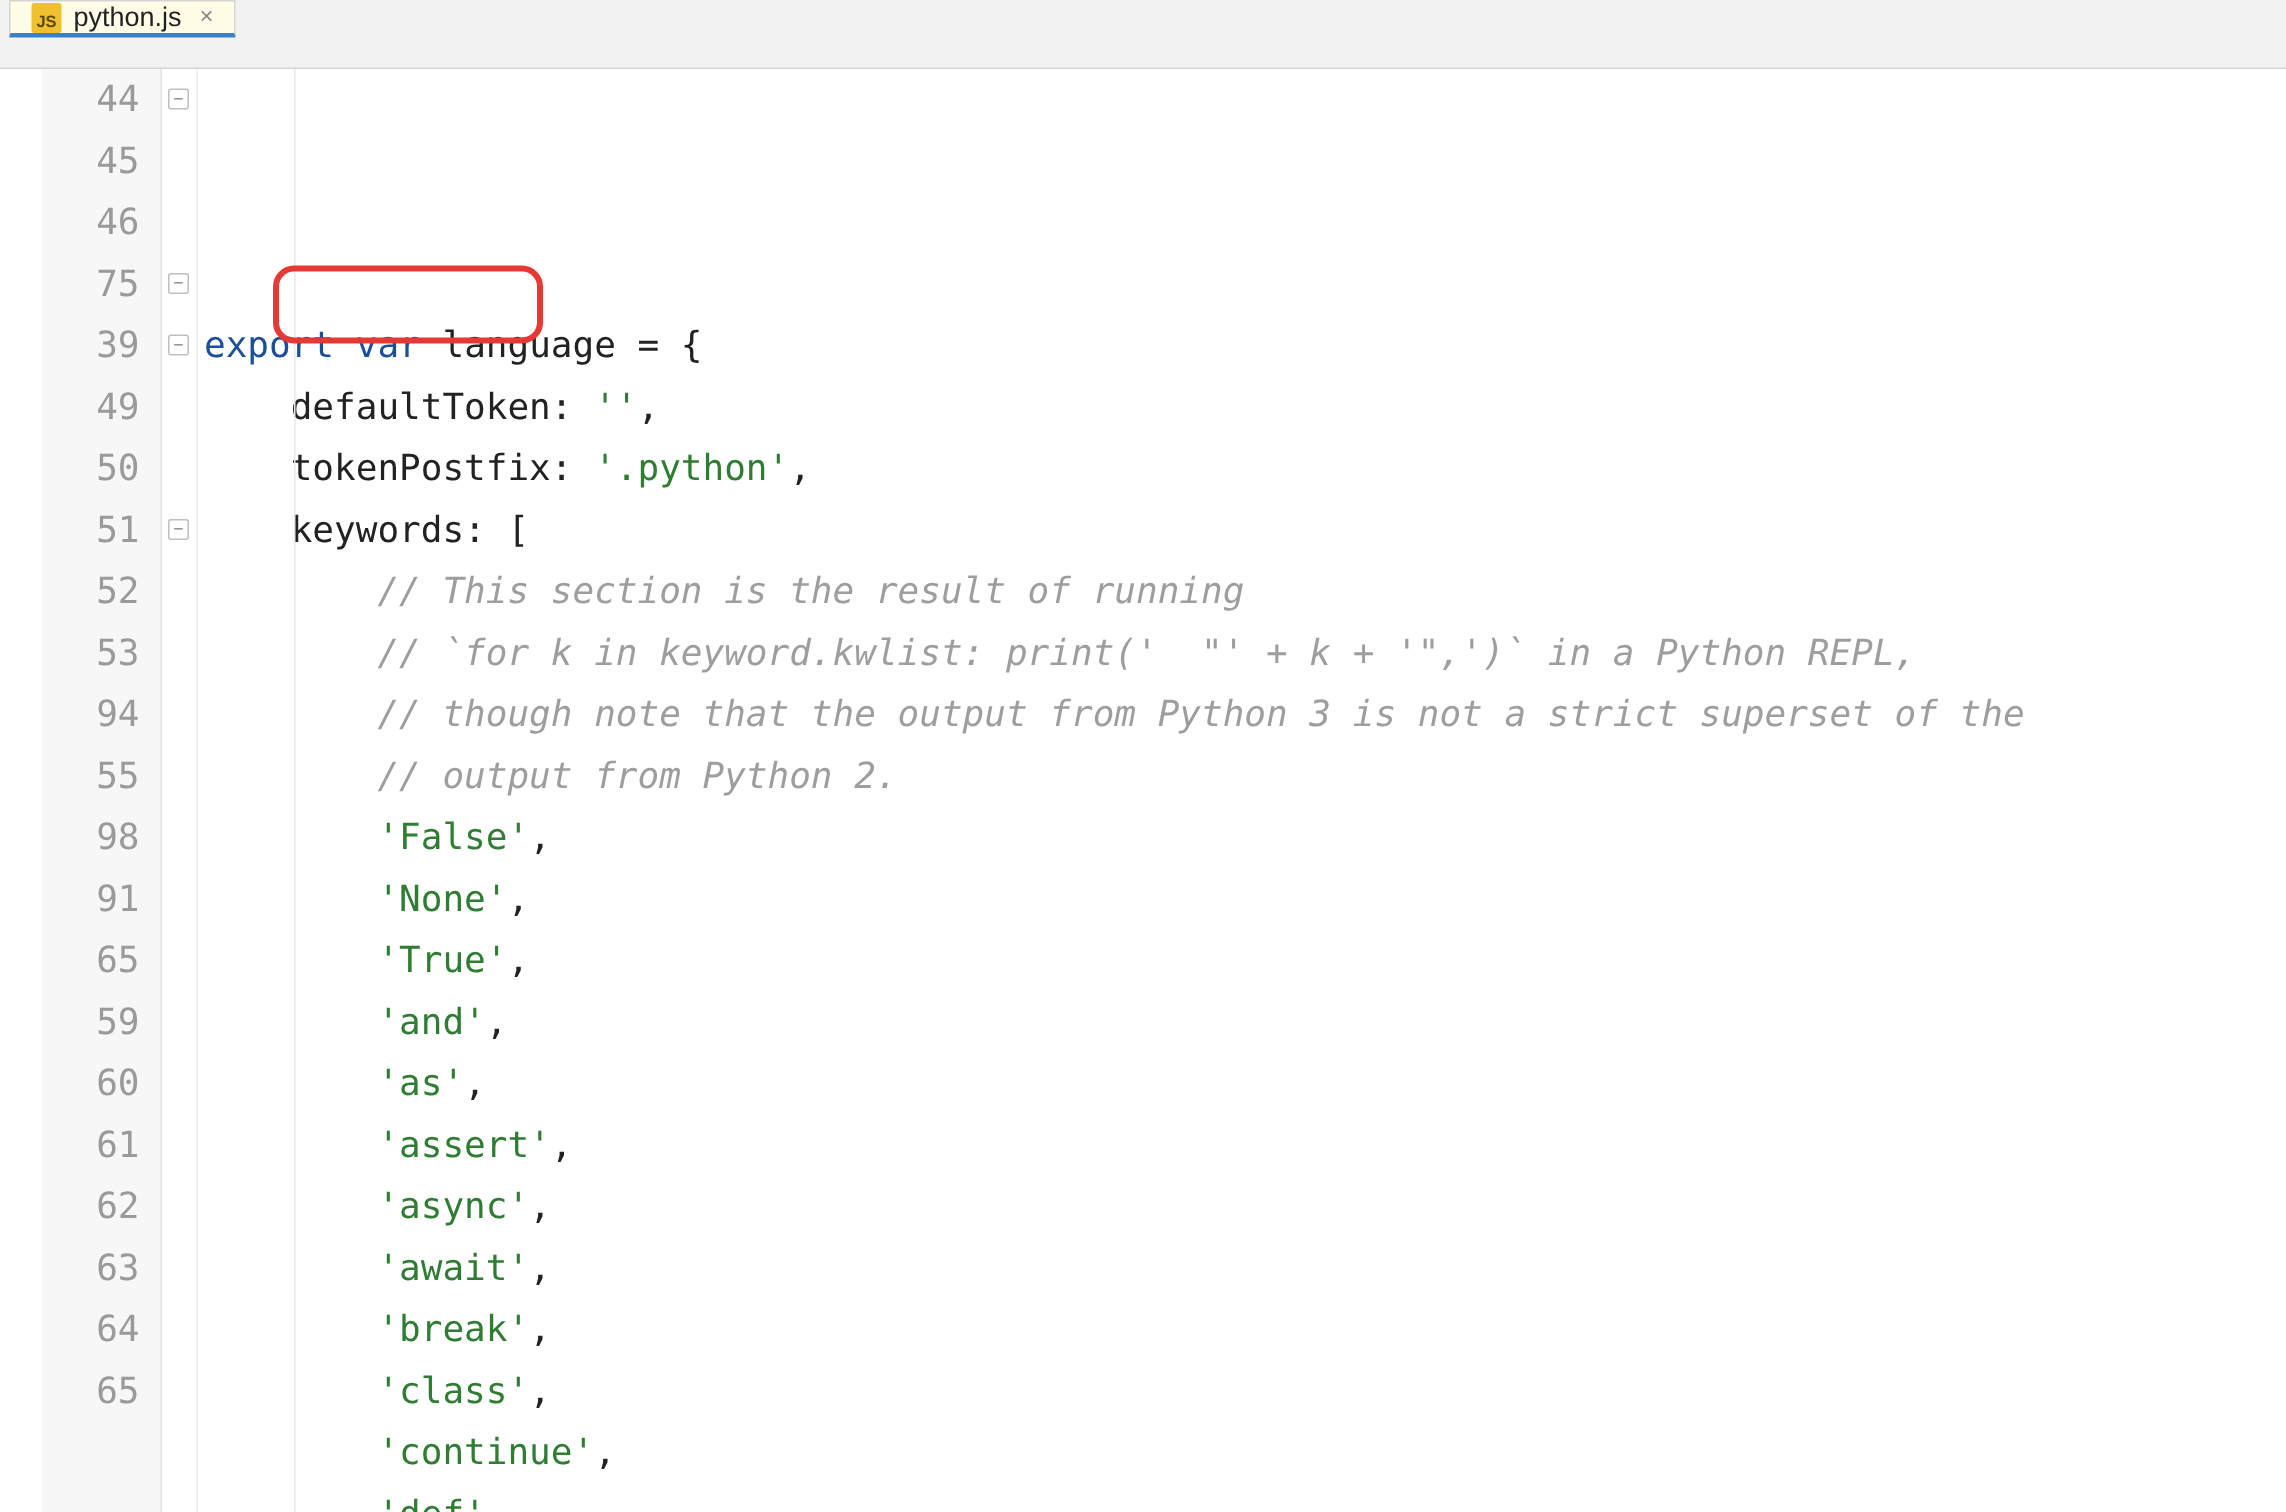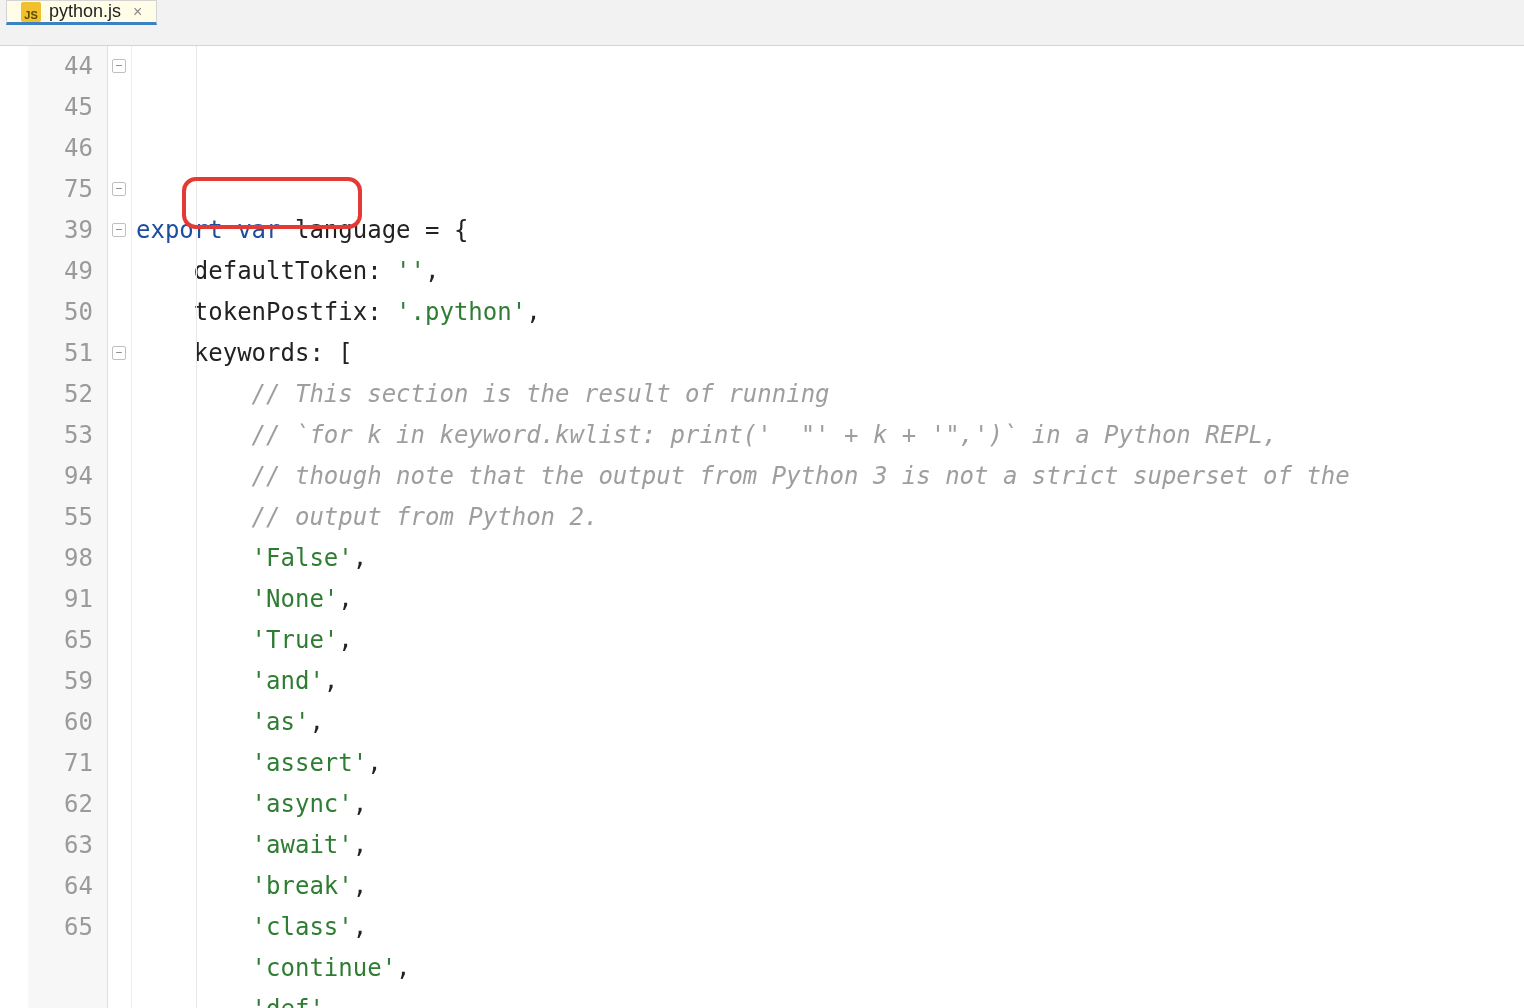--- a/index.html
+++ b/index.html
@@ -143,21 +143,21 @@
       <div>51</div>
       <div>52</div>
       <div>53</div>
       <div>94</div>
       <div>55</div>
       <div>98</div>
       <div>91</div>
       <div>65</div>
       <div>59</div>
       <div>60</div>
-      <div>71</div>
+      <div>61</div>
       <div>62</div>
       <div>63</div>
       <div>64</div>
       <div>65</div>
     </div>
   <div class="fold-col" id="fold-col">
       <div class="fold-mark" style="top: 13px;">−</div>
       <div class="fold-mark" style="top: 136px;">−</div>
       <div class="fold-mark" style="top: 177px;">−</div>
       <div class="fold-mark" style="top: 300px;">−</div>

